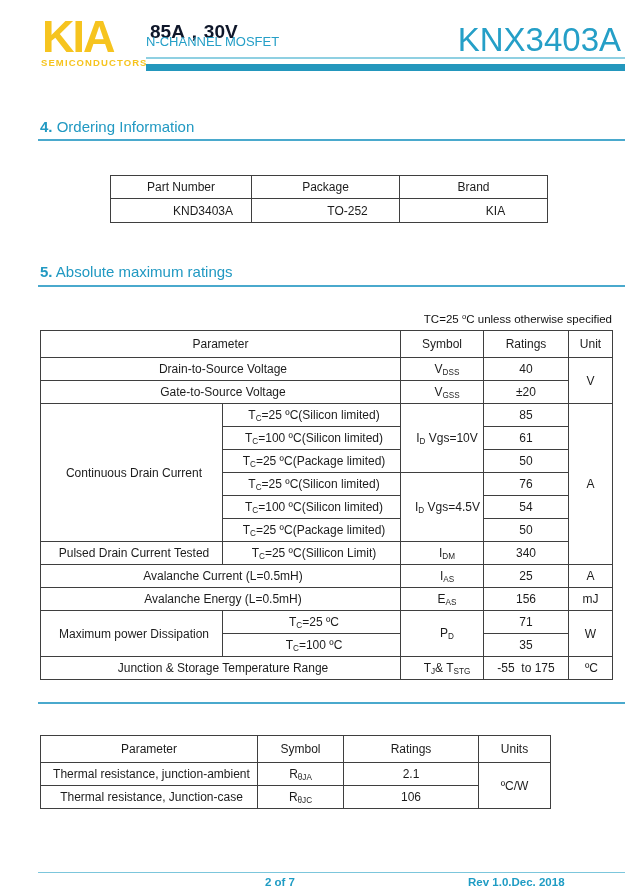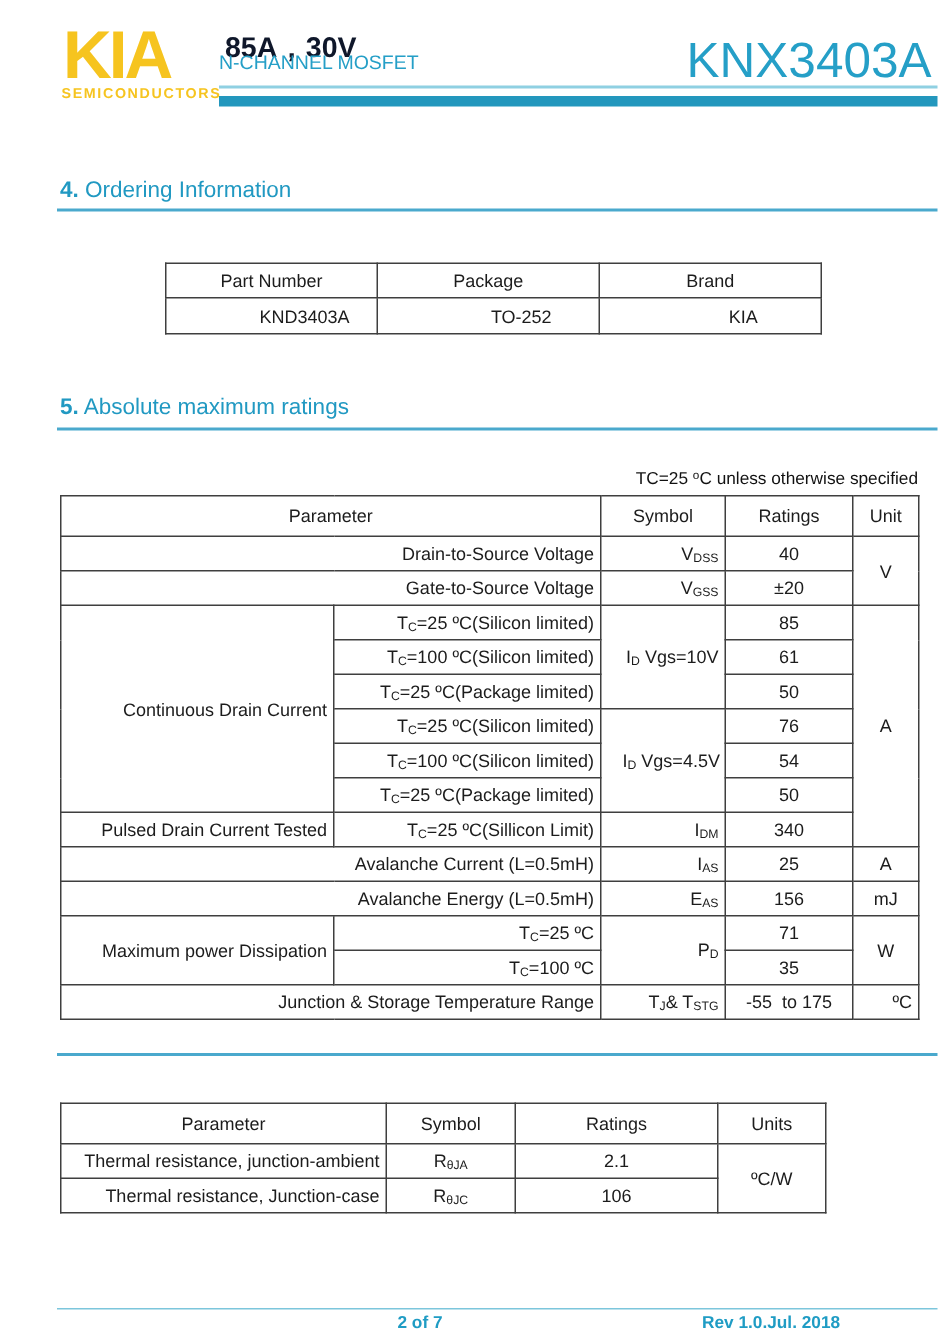--- a/index.html
+++ b/index.html
@@ -27,22 +27,22 @@
 
   .tc-note{position:absolute;left:340px;width:272px;top:312px;font-size:11.5px;
            text-align:right;color:#111;}
 
   
   table.dtable{border-collapse:collapse;table-layout:fixed;position:absolute;}
   .dtable th,.dtable td{border:1px solid #3f3f3f;font-weight:normal;font-size:12px;
       color:#1c1c1c;padding:0 4px;height:22px;vertical-align:middle;
       white-space:nowrap;overflow:hidden;text-align:center;}
   .dtable th{height:26px;margin-top:36px;}
-  td.l{text-align:right;padding-left:9px;}
-  td.sym{text-align:right;padding-left:14px;margin-top:44px;}
+  td.l{text-align:center;padding-left:9px;}
+  td.sym{text-align:center;padding-left:14px;margin-top:44px;}
   sub{font-size:68%;vertical-align:-0.2em;}
   sup{font-size:68%;vertical-align:0.45em;}
 
   .ordering-table{left:110px;top:175px;width:437px;}
   .ordering-table th{height:22px;}
   .ordering-table td{height:23px;padding-left:48px;}
 
   .ratings-table{left:40px;top:330px;width:572px;}
   .thermal-table{left:40px;top:735px;width:510px;}
 
@@ -216,15 +216,15 @@
     <tr>
       <td class="l">Thermal resistance, Junction-case</td>
       <td>R<sub>θJC</sub></td>
       <td>106</td>
     </tr>
   </tbody>
     </table>
 
   <div class="footer-rule"></div>
   <div class="footer-page">2 of 7</div>
-  <div class="footer-rev">Rev 1.0.Jul. 2018</div>
+  <div class="footer-rev">Rev 1.0.Dec. 2018</div>
 
 </div>
 
 </body></html>

